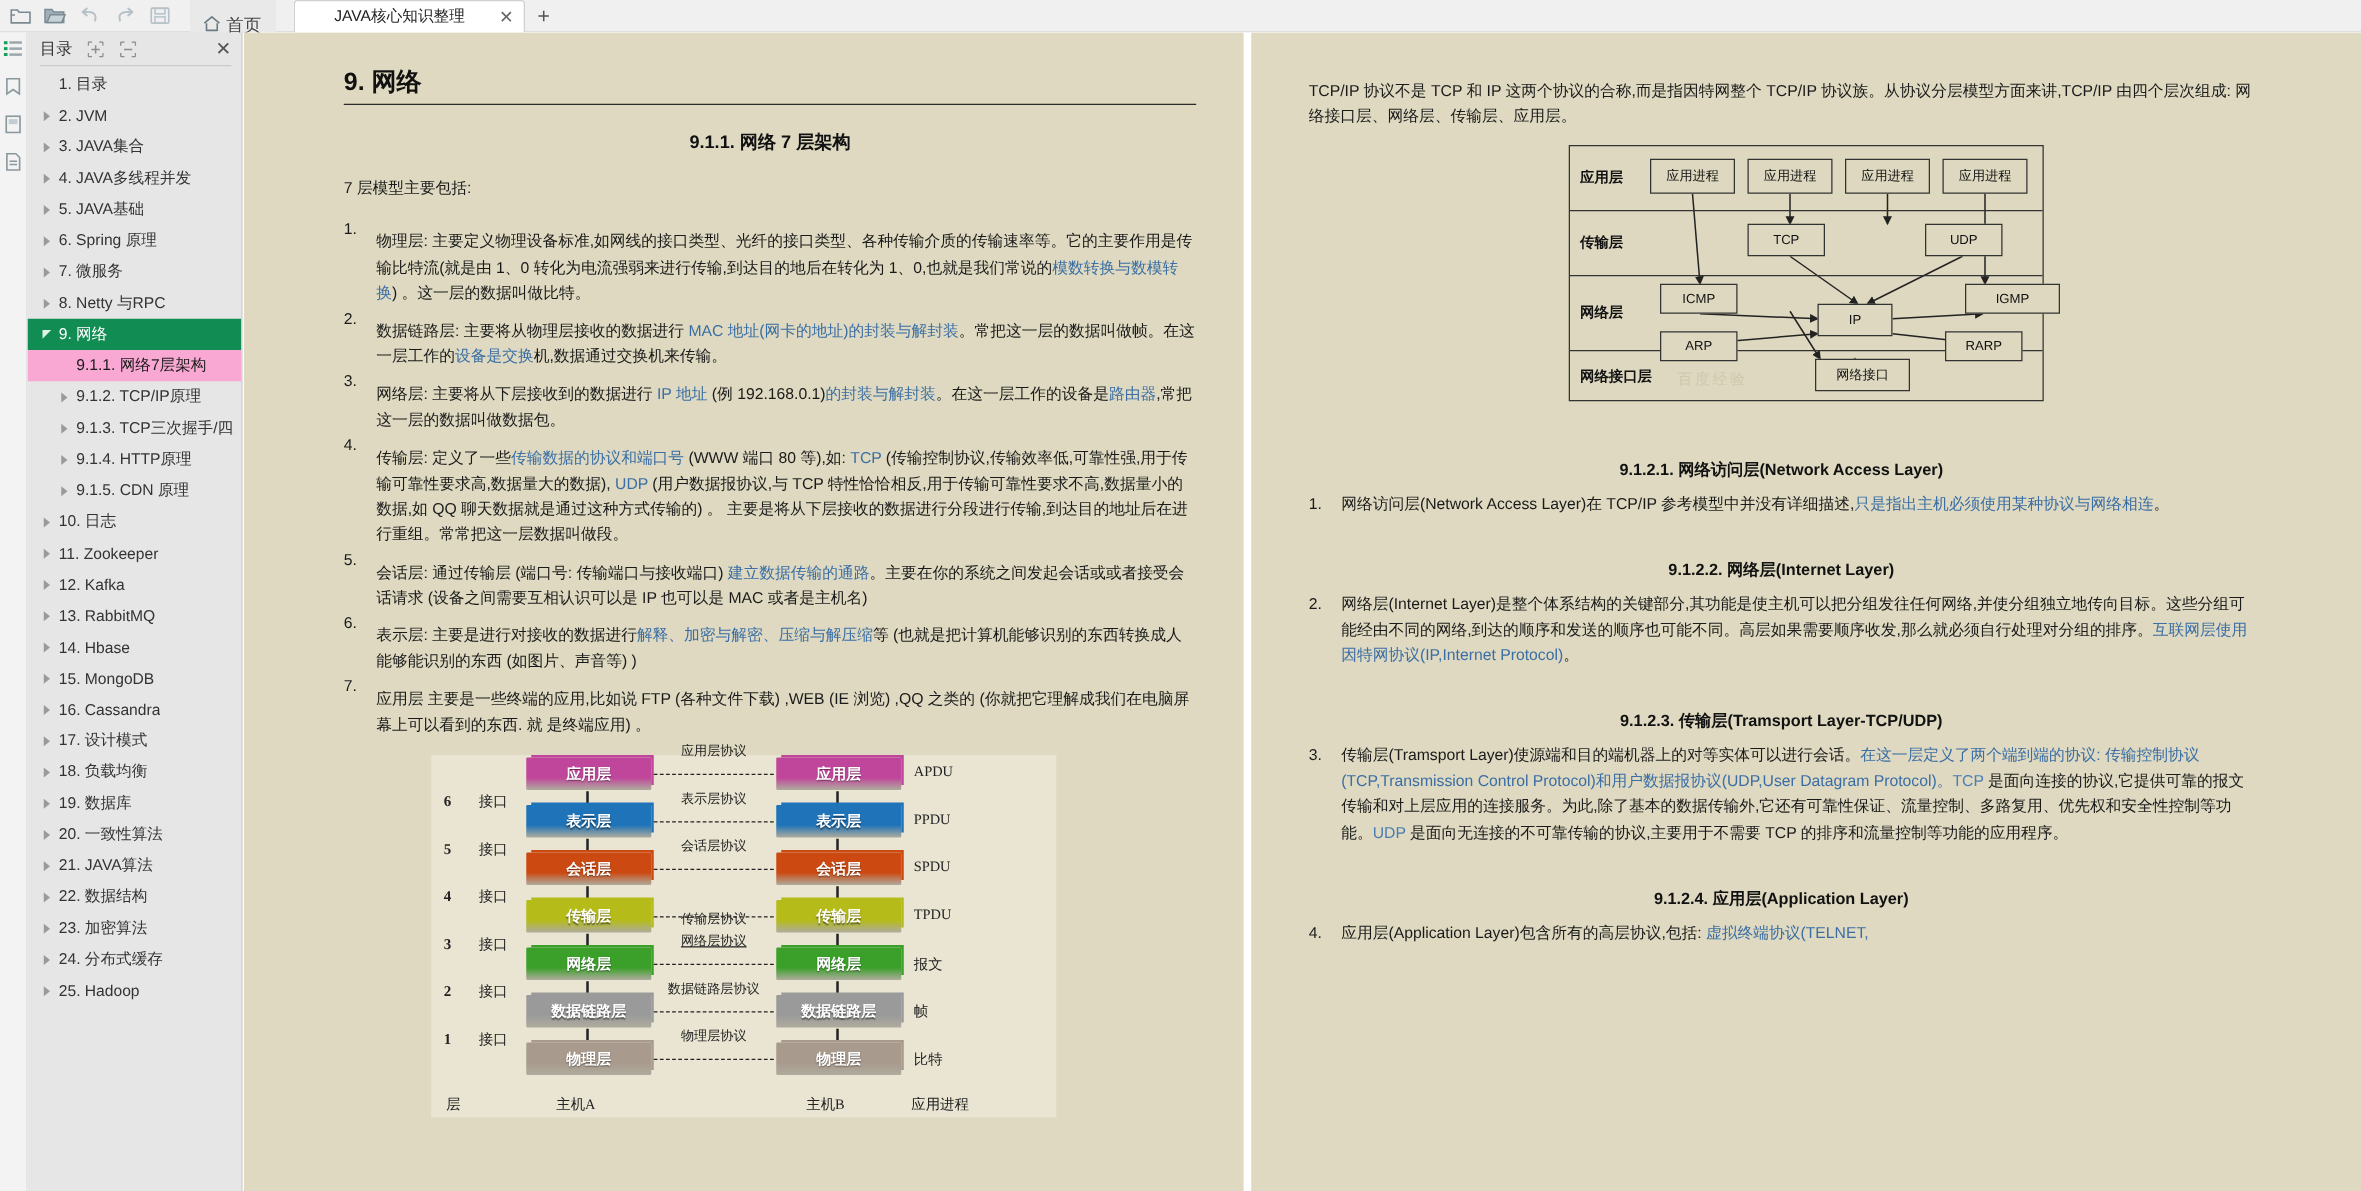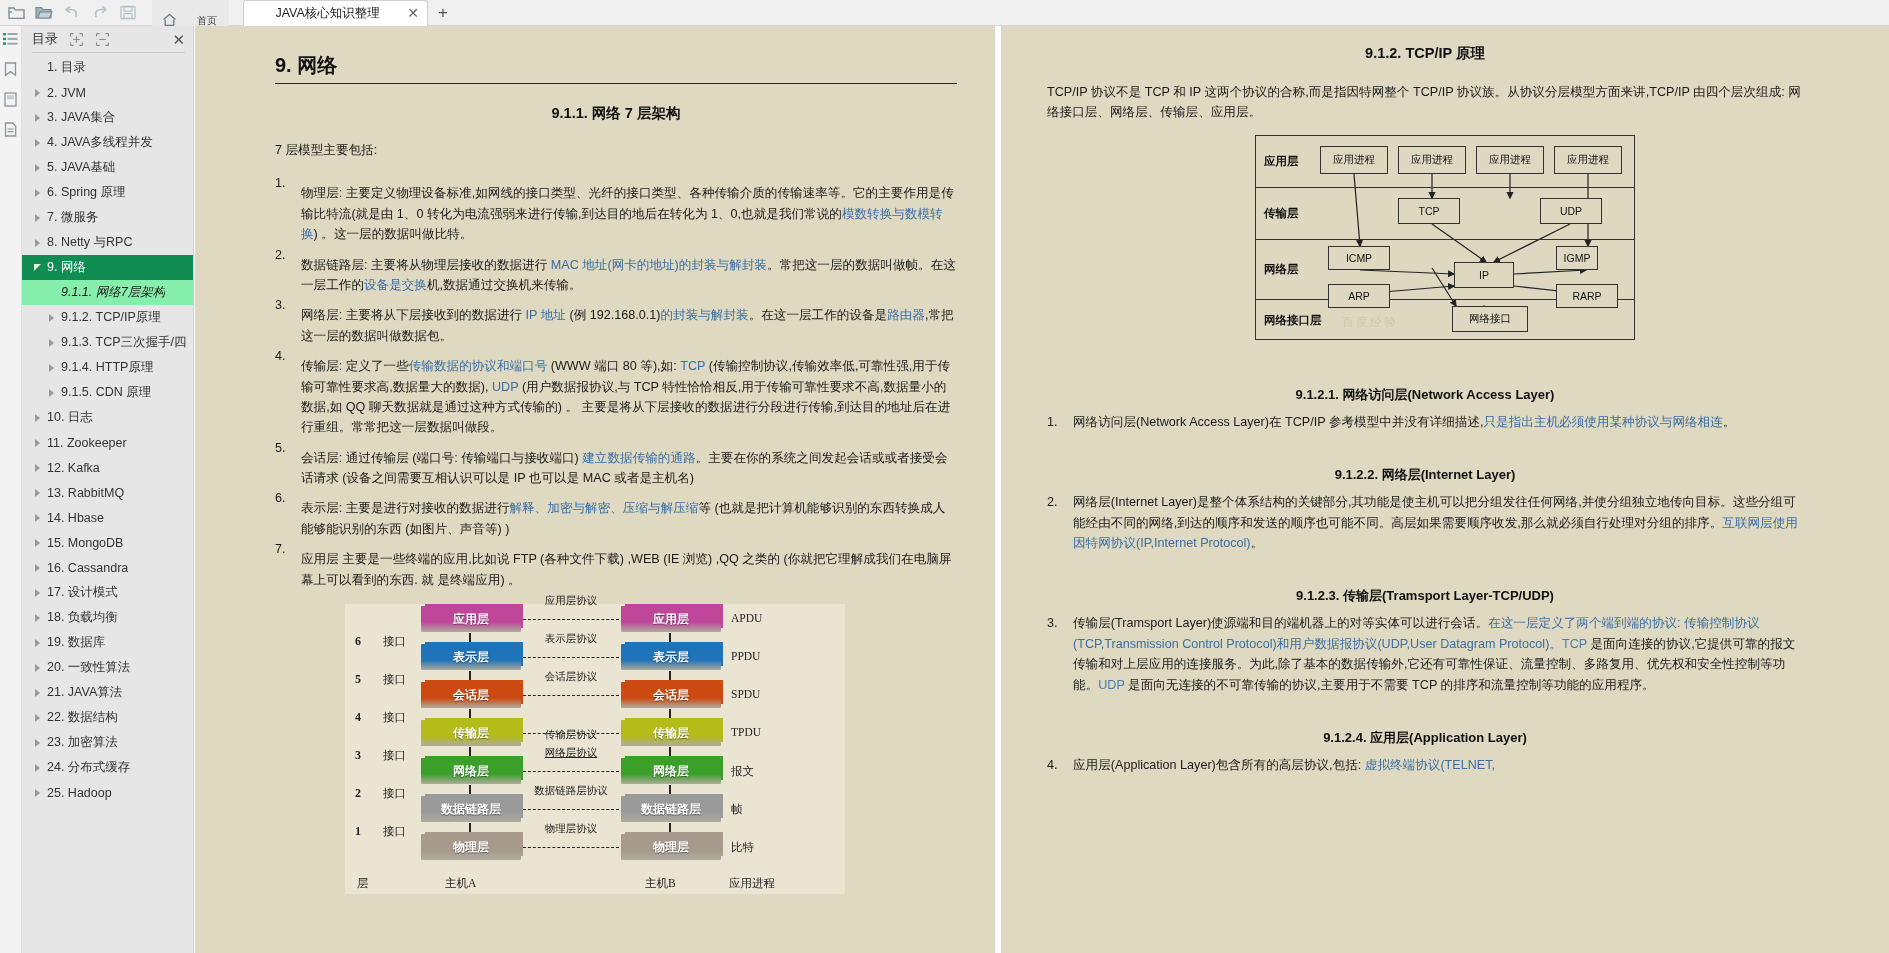--- a/index.html
+++ b/index.html
@@ -19,22 +19,22 @@
     display:flex; align-items:center;
   }
   .tb-icons { display:flex; align-items:center; height:26px; padding-left:2px; }
   .tb-btn {
     width:28px; height:24px; display:flex; align-items:center; justify-content:center;
     cursor:pointer;
   }
   .tb-btn svg { display:block; }
   .tb-sep { width:10px; }
   .home-btn {
-    display:flex; align-items:center; gap:20px; height:26px; padding:16px 12px 0 10px;
-    background:#e9e9e9; color:#444; font-size:10px; cursor:pointer;
+    display:flex; align-items:center; gap:4px; height:26px; padding:16px 12px 0 10px;
+    background:#e9e9e9; color:#444; font-size:14px; cursor:pointer;
   }
   .tabs-area { display:flex; align-items:center; height:26px; margin-left:14px; }
   .doc-tab {
     display:flex; align-items:center; justify-content:space-between;
     height:26px; width:185px; padding:0 8px 0 10px;
     background:#ffffff; border:1px solid #d0d0d0; border-bottom:none;
     border-radius:3px 3px 0 0; font-size:12.5px; color:#222; cursor:pointer;
   }
   .doc-tab .tab-label { flex:1; text-align:center; white-space:nowrap; overflow:hidden; }
   .tab-close { color:#666; font-size:14px; padding-left:6px; cursor:pointer; line-height:1; }
@@ -77,21 +77,21 @@
     border-left:5px solid #9a9a9a; border-top:4px solid transparent; border-bottom:4px solid transparent;
   }
   .tw.open::before {
     content:""; width:0;height:0;
     border-top:7px solid #ffffff; border-right:7px solid transparent;
   }
   .tw.none::before { content:""; }
   .tree-item.lvl2 { padding-left:14px; }
   .tree-item.selected { background:#118c53; color:#ffffff; font-weight:normal; }
   .tree-item.selected .tw.open::before { border-top-color:#dff3e6; }
-  .tree-item.sub-selected { background:#86efac; color:#1b1b1b;font-style:italic; }
+  .tree-item.sub-selected { background:#f9a8d4; color:#1b1b1b; }
   .tree-label { white-space:nowrap; overflow:hidden; text-overflow:clip; }
 
   
   .viewer {
     position:absolute; top:26px; left:195px; width:1694px; height:927px;
     background:#ffffff; overflow:hidden;
   }
   .page {
     position:absolute; top:0;
     background:#ded9c0;
@@ -507,21 +507,20 @@
           <div style="position: absolute; top: 272px; left: 100px; font-size: 11.5px; color: rgb(34, 34, 34); font-family: &quot;Liberation Serif&quot;, serif;">主机A</div>
           <div style="position: absolute; top: 272px; left: 300px; font-size: 11.5px; color: rgb(34, 34, 34); font-family: &quot;Liberation Serif&quot;, serif;">主机B</div>
           <div style="position: absolute; top: 272px; left: 384px; font-size: 11.5px; color: rgb(34, 34, 34); font-family: &quot;Liberation Serif&quot;, serif;">应用进程</div>
         </div>
     </div>
 
     <div class="page-gap"></div>
 
     <div class="page page-right">
       <div style="padding:18px 86px 0 46px;">
-        <div class="h3">9.1.2. TCP/IP 原理</div>
         <div class="body-txt" style="margin-top:19px;">TCP/IP 协议不是 TCP 和 IP 这两个协议的合称,而是指因特网整个 TCP/IP 协议族。从协议分层模型方面来讲,TCP/IP 由四个层次组成: 网络接口层、网络层、传输层、应用层。</div>
       </div>
       <div class="tcpip" id="tcpip-diagram">
           <svg width="378" height="203" style="position: absolute; left: 0px; top: 0px; pointer-events: none;">
             <defs>
               <marker id="ah" markerWidth="7" markerHeight="7" refX="5" refY="3" orient="auto">
                 <path d="M0,0 L6,3 L0,6 z" fill="#222"></path>
               </marker>
             </defs>
             <line x1="98" y1="38" x2="104" y2="110" stroke="#222" stroke-width="1.2" marker-end="url(#ah)"></line>
@@ -546,21 +545,21 @@
             <div class="tcp-box" style="left: 298px; top: 10px; width: 68px; height: 28px;">应用进程</div>
           </div>
           <div class="tcp-band" style="top: 52px; height: 52px;">
             <div class="bname">传输层</div>
             <div class="tcp-box" style="left: 142px; top: 10px; width: 62px; height: 26px;">TCP</div>
             <div class="tcp-box" style="left: 284px; top: 10px; width: 62px; height: 26px;">UDP</div>
           </div>
           <div class="tcp-band" style="top: 104px; height: 60px;">
             <div class="bname">网络层</div>
             <div class="tcp-box" style="left: 72px; top: 6px; width: 62px; height: 24px;">ICMP</div>
-            <div class="tcp-box" style="left: 300px; top: 6px; width: 42px; height: 24px; text-align: right;">IGMP</div>
+            <div class="tcp-box" style="left: 316px; top: 6px; width: 76px; height: 24px; text-align: right;">IGMP</div>
             <div class="tcp-box" style="left: 198px; top: 22px; width: 60px; height: 26px;">IP</div>
             <div class="tcp-box" style="left: 72px; top: 44px; width: 62px; height: 24px;">ARP</div>
             <div class="tcp-box" style="left: 300px; top: 44px; width: 62px; height: 24px;">RARP</div>
           </div>
           <div class="tcp-band" style="top: 164px; height: 40px; border-bottom: none;">
             <div class="bname">网络接口层</div>
             <div class="tcp-box" style="left: 196px; top: 6px; width: 76px; height: 26px;">网络接口</div>
           </div>
         </div>
       <div style="padding:0 86px 0 46px;" id="right-sections">

